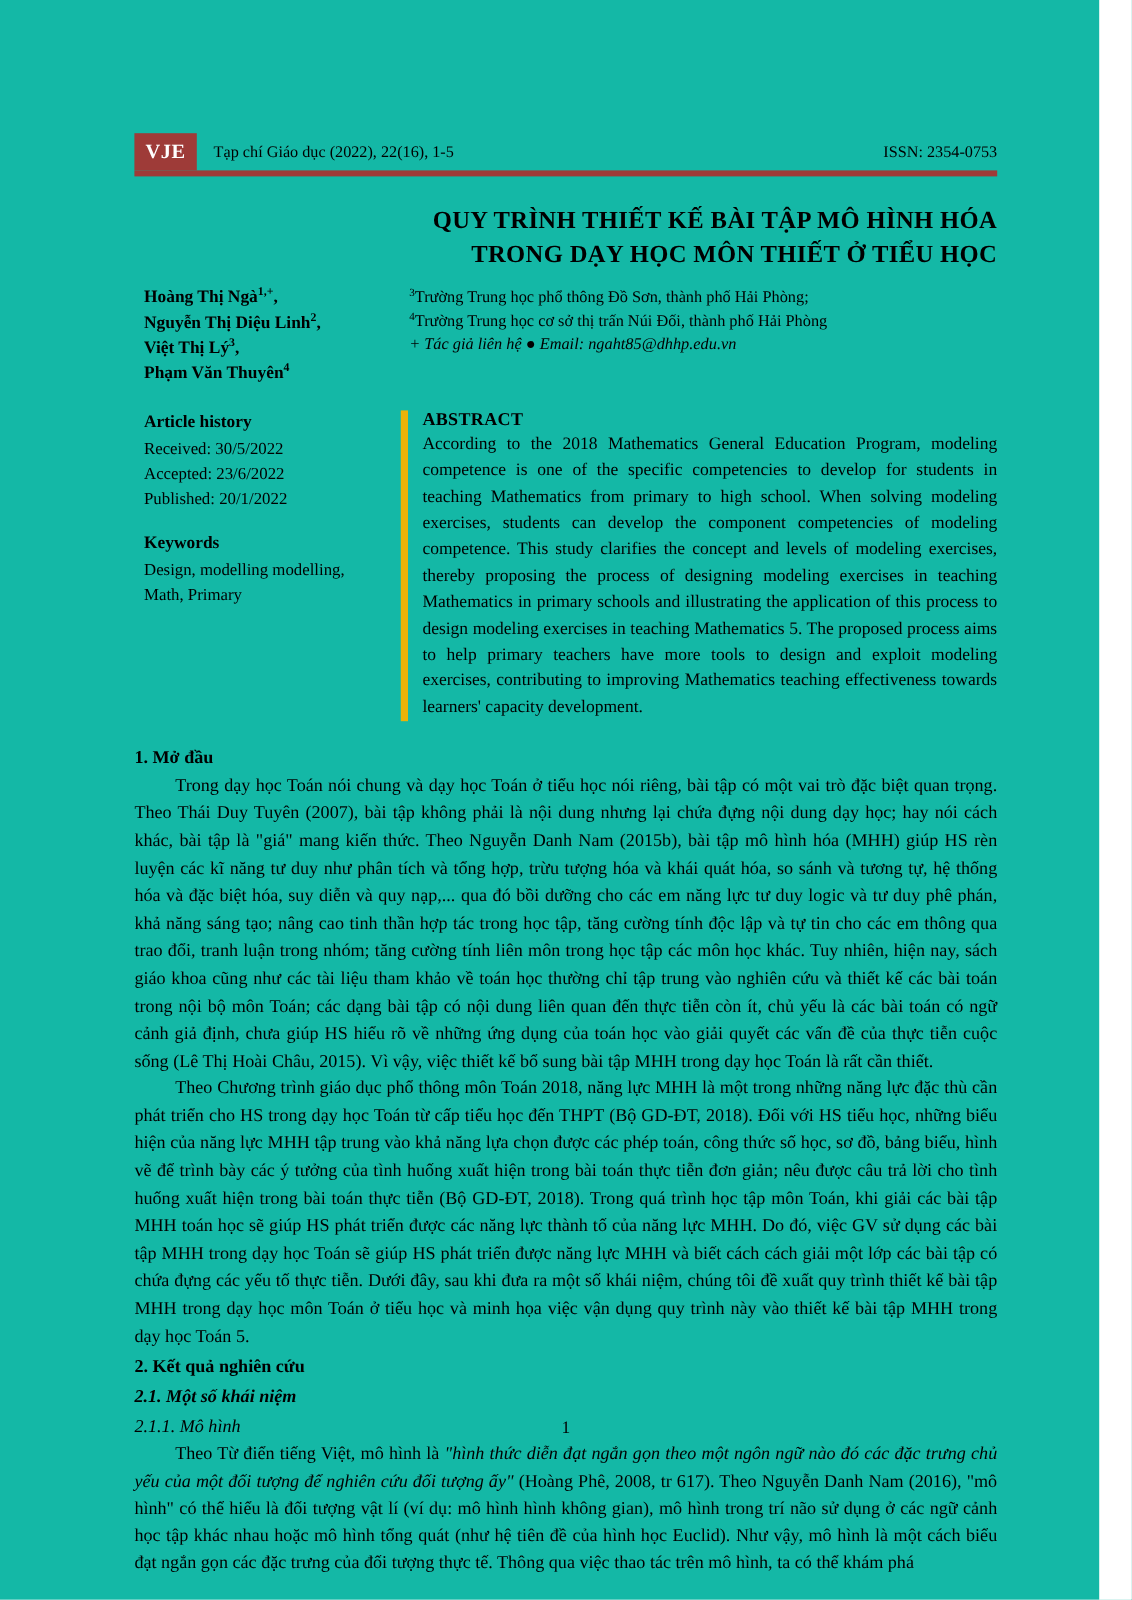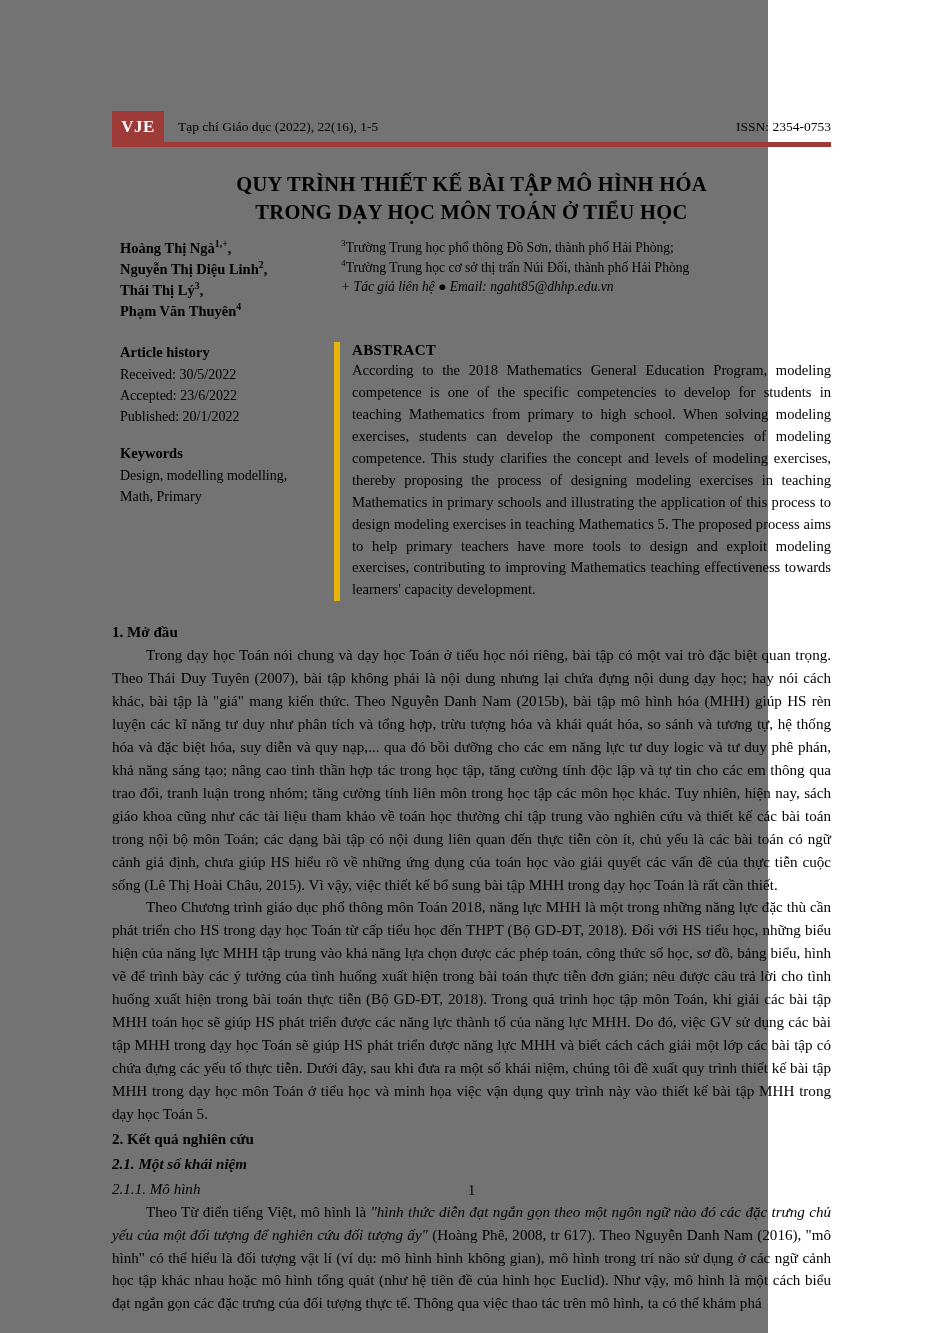--- a/index.html
+++ b/index.html
@@ -11,23 +11,23 @@
     width: 943px;
     height: 1333px;
     font-family: "Liberation Serif", "DejaVu Serif", serif;
     color: #000000;
     position: relative;
     overflow: hidden;
   }
   .page {
     position: absolute;
     left: 0; top: 0;
-    width: 768px;
+    width: 916px;
     height: 1333px;
-    background: #737373;
+    background: #14b8a6;
   }
   .content {
     position: absolute;
     left: 112px;
     top: 111px;
     width: 719px;
   }
 
   
   .runhead {
@@ -57,21 +57,21 @@
     font-size: 13.5px;
   }
   .runhead-rule {
     height: 5px;
     background: #9e3b38;
     width: 100%;
   }
 
   
   .title-block {
-    text-align: center;
+    text-align: right;
     margin-top: 24px;
     font-weight: bold;
     font-size: 20.5px;
     line-height: 1.35;
     letter-spacing: 0.3px;
   }
   .title-line { display: block; }
 
   
   .authors-row {
@@ -184,33 +184,33 @@
       <div class="vje-logo">VJE</div>
       <div class="runhead-text">
         <span>Tạp chí Giáo dục (2022), 22(16), 1-5</span>
         <span>ISSN: 2354-0753</span>
       </div>
     </div>
     <div class="runhead-rule"></div>
 
     <div class="title-block">
       <span class="title-line">QUY TRÌNH THIẾT KẾ BÀI TẬP MÔ HÌNH HÓA</span>
-      <span class="title-line">TRONG DẠY HỌC MÔN TOÁN Ở TIỂU HỌC</span>
+      <span class="title-line">TRONG DẠY HỌC MÔN THIẾT Ở TIỂU HỌC</span>
     </div>
 
     <div class="authors-row">
       <div class="authors-col">
         <div class="author-name">
           <span>Hoàng Thị Ngà</span><sup>1,+</sup><span>,</span>
         </div>
         <div class="author-name">
           <span>Nguyễn Thị Diệu Linh</span><sup>2</sup><span>,</span>
         </div>
         <div class="author-name">
-          <span>Thái Thị Lý</span><sup>3</sup><span>,</span>
+          <span>Việt Thị Lý</span><sup>3</sup><span>,</span>
         </div>
         <div class="author-name">
           <span>Phạm Văn Thuyên</span><sup>4</sup><span></span>
         </div>
       </div>
       <div class="affil-col">
         <span class="affil-line"><sup>3</sup><span>Trường Trung học phổ thông Đồ Sơn, thành phố Hải Phòng;</span></span>
         <span class="affil-line"><sup>4</sup><span>Trường Trung học cơ sở thị trấn Núi Đối, thành phố Hải Phòng</span></span>
         <span class="affil-line corresp">+ Tác giả liên hệ ● Email: ngaht85@dhhp.edu.vn</span>
       </div>

